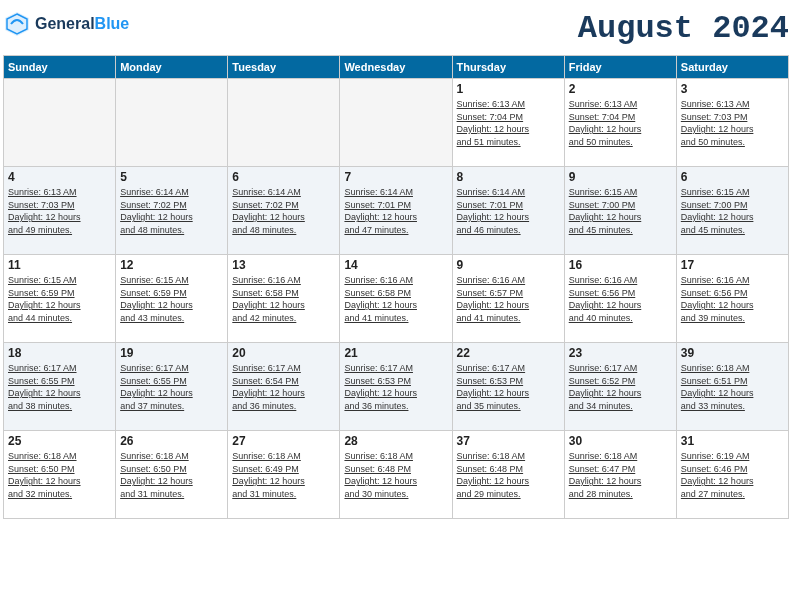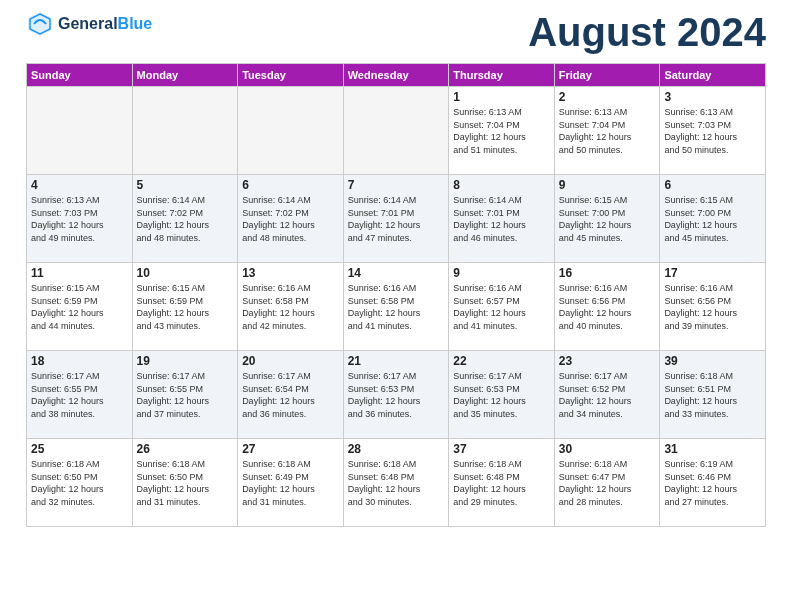--- a/index.html
+++ b/index.html
@@ -6,56 +6,57 @@
     body {
       width: 792px;
       height: 612px;
       font-family: Arial, sans-serif;
       background: #fff;
       overflow: hidden;
     }
     .page {
       width: 792px;
       height: 524px;
-      padding: 10px 26px;
+      padding: 10px 3px;
     }
     .header {
       display: flex;
       justify-content: space-between;
       align-items: flex-start;
       margin-bottom: 8px;
     }
     .logo {
       display: flex;
       align-items: center;
     }
     .logo-icon {
       width: 28px;
       height: 28px;
       margin-right: 4px;
     }
     .title-block {
       text-align: right;
     }
     .calendar-title {
-      font-size: 40px;
+      font-size: 32px;
       font-weight: bold;
       color: #1a3a5c;
+      font-family: Liberation Mono, monospace;
     }
     .calendar-subtitle {
       font-size: 14px;
       color: #444;
     }
     .calendar-table {
       width: 100%;
       border-collapse: collapse;
       table-layout: fixed;
     }
     .calendar-table th {
-      background: #a21caf;
+      background: #0369a1;
       color: #fff;
       font-size: 11px;
       font-weight: bold;
       padding: 5px 4px;
       text-align: left;
       border: 1px solid #ccc;
     }
     .calendar-table td {
       border: 1px solid #ccc;
       vertical-align: top;
@@ -70,20 +71,21 @@
     .cell-day {
       font-size: 12px;
       font-weight: bold;
       color: #222;
       margin-bottom: 2px;
     }
     .cell-info {
       color: #333;
       font-size: 9px;
       line-height: 1.4;
+      text-decoration: underline;
     }
     tr:nth-child(odd) td:not(.empty) {
       background: #fff;
     }
     tr:nth-child(even) td:not(.empty) {
       background: #f0f4f8;
     }
   </style>
 </head>
 <body>
@@ -200,21 +202,21 @@
         </tr>
         <tr>
           <td>
             <div class="cell-day">11</div>
             <div class="cell-info" style="white-space: pre-line;">Sunrise: 6:15 AM
 Sunset: 6:59 PM
 Daylight: 12 hours
 and 44 minutes.</div>
           </td>
           <td>
-            <div class="cell-day">10</div>
+            <div class="cell-day">12</div>
             <div class="cell-info" style="white-space: pre-line;">Sunrise: 6:15 AM
 Sunset: 6:59 PM
 Daylight: 12 hours
 and 43 minutes.</div>
           </td>
           <td>
             <div class="cell-day">13</div>
             <div class="cell-info" style="white-space: pre-line;">Sunrise: 6:16 AM
 Sunset: 6:58 PM
 Daylight: 12 hours

